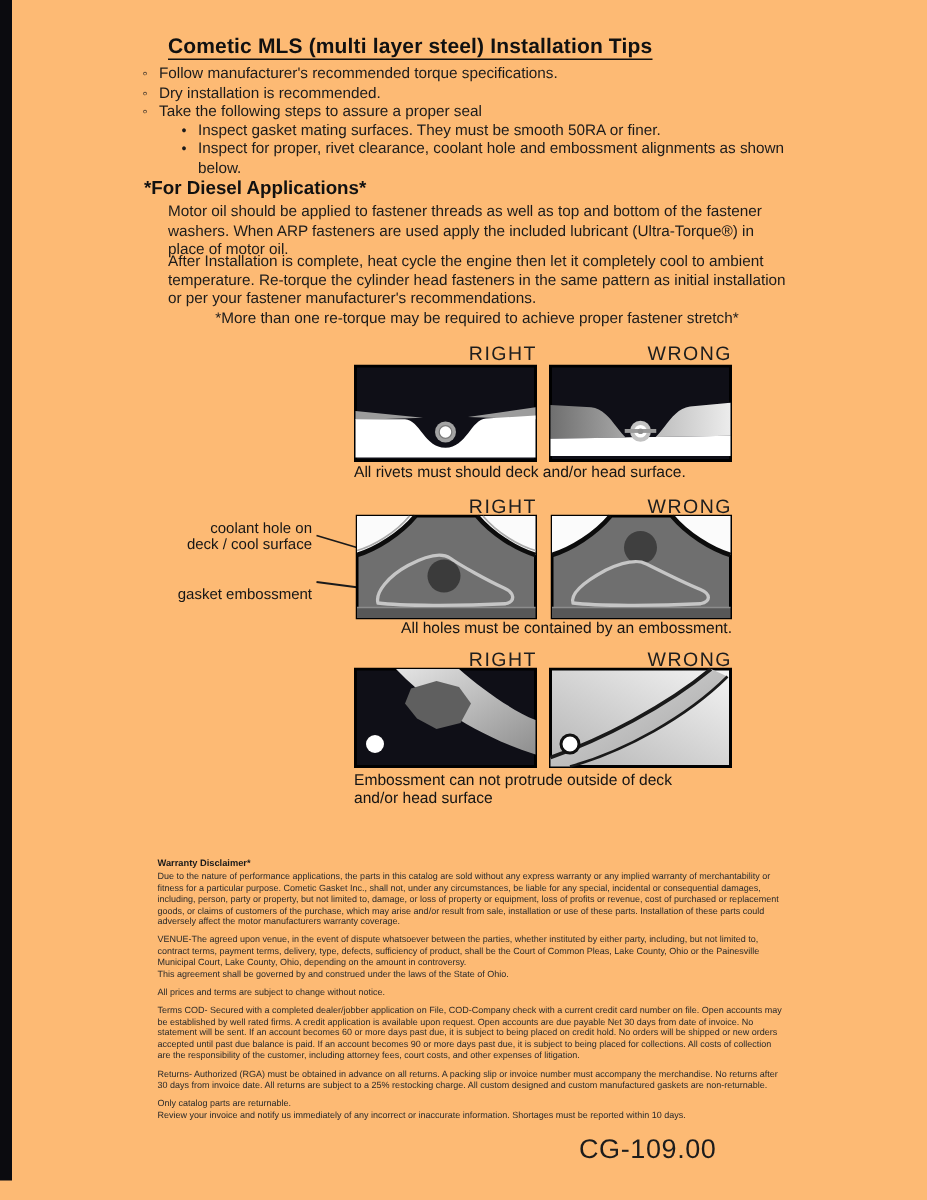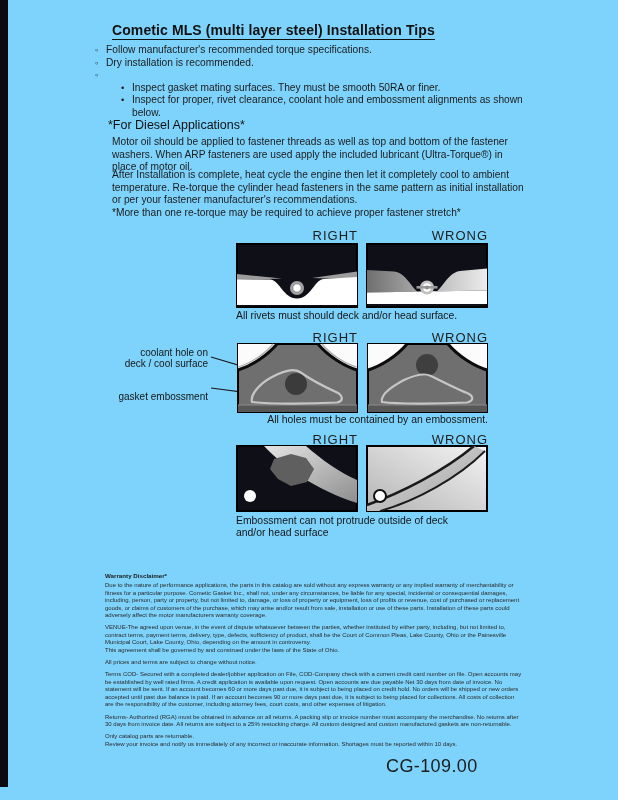--- a/index.html
+++ b/index.html
@@ -1,34 +1,34 @@
 <!DOCTYPE html>
 <html><head>
 <meta charset="utf-8">
 <style>
   html,body{margin:0;padding:0;background:#ffffff;}
-  #page{position:relative;width:618px;height:800px;background:#7dd3fc;overflow:hidden;
+  #page{position:relative;width:618px;height:800px;background:#fdba74;overflow:hidden;
         font-family:"Liberation Sans",sans-serif;color:#1b1b1b;}
   .abs{position:absolute;}
   
   #left-bar{left:0;top:0;width:8px;height:787px;background:#0b0b0f;}
   
   #title{left:112px;top:22px;font-size:14px;font-weight:bold;color:#111;
          border-bottom:1.6px solid #111;padding-bottom:1px;letter-spacing:.1px;}
   
   #tips{left:95px;top:44px;width:430px;font-size:10.2px;line-height:12.6px;}
   .tip-row{display:flex;}
   .tip-row.indent{padding-left:26px;}
   .tip-marker{width:11px;flex:0 0 11px;text-align:left;font-size:9.5px;}
   
-  #diesel-head{left:108px;top:118px;font-size:12.5px;font-weight:normal;color:#111;}
+  #diesel-head{left:96px;top:118px;font-size:12.5px;font-weight:bold;color:#111;}
   .para{left:112px;width:412px;font-size:10.2px;line-height:12.6px;}
   #para1{top:136px;}
   #para2{top:169px;}
-  #note{top:207px;}
+  #note{top:207px;text-align:center;}
   
   .dlabel{width:122px;text-align:right;font-size:13px;letter-spacing:1px;color:#1d1d1d;}
   .caption{font-size:10.4px;line-height:11.8px;color:#141414;}
   .panel{display:block;}
   .panel svg{display:block;}
   
   .annot{font-size:10px;line-height:11.4px;text-align:right;color:#161616;}
   
   #legal{left:105px;top:572px;width:418px;font-size:6px;line-height:7.4px;color:#2a2a2a;}
   #legal .lp{margin:0 0 5px 0;}
@@ -50,20 +50,21 @@
     <div class="tip-row">
       <span class="tip-marker">◦</span>
       <span>Follow manufacturer's recommended torque specifications.</span>
     </div>
     <div class="tip-row">
       <span class="tip-marker">◦</span>
       <span>Dry installation is recommended.</span>
     </div>
     <div class="tip-row">
       <span class="tip-marker">◦</span>
+      <span>Take the following steps to assure a proper seal</span>
     </div>
     <div class="tip-row indent">
       <span class="tip-marker">•</span>
       <span>Inspect gasket mating surfaces.  They must be smooth 50RA or finer.</span>
     </div>
     <div class="tip-row indent">
       <span class="tip-marker">•</span>
       <span>Inspect for proper, rivet clearance, coolant hole and embossment alignments as shown below.</span>
     </div>
   </div>

